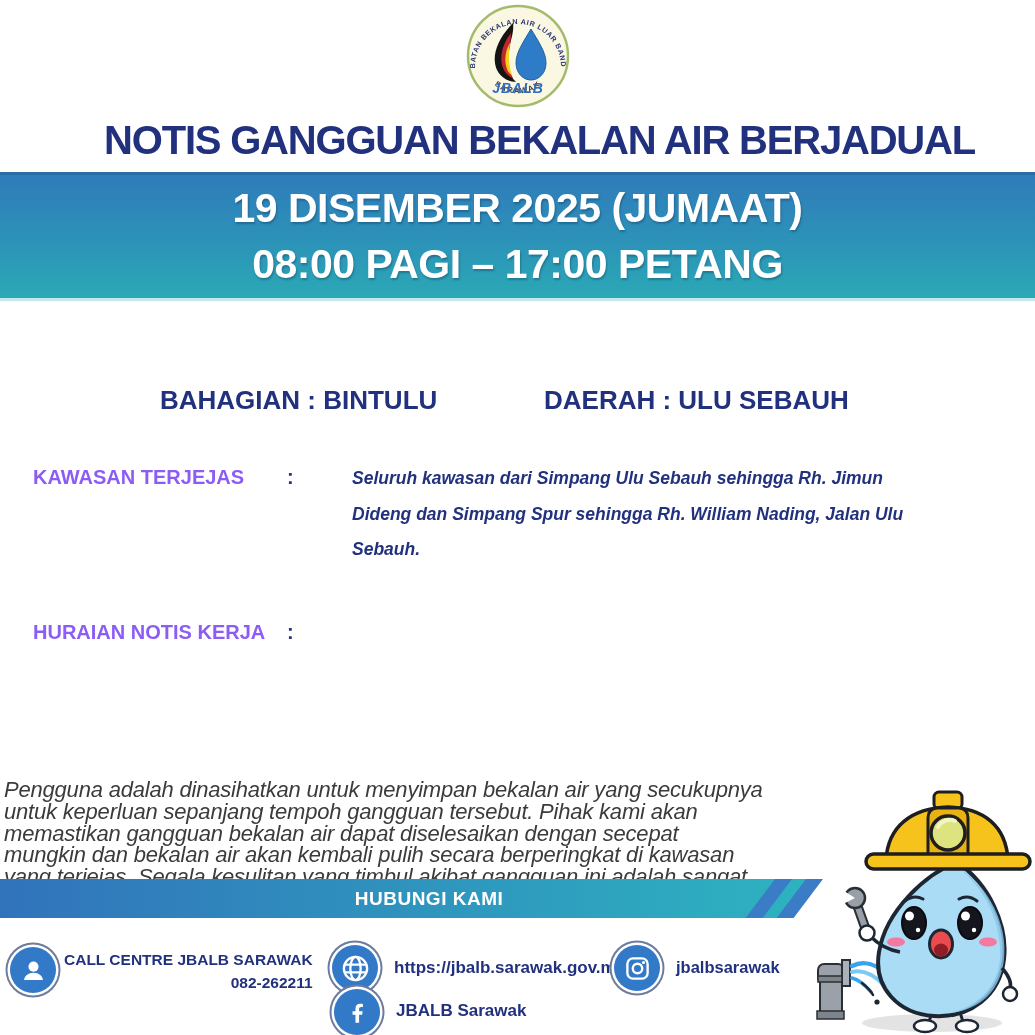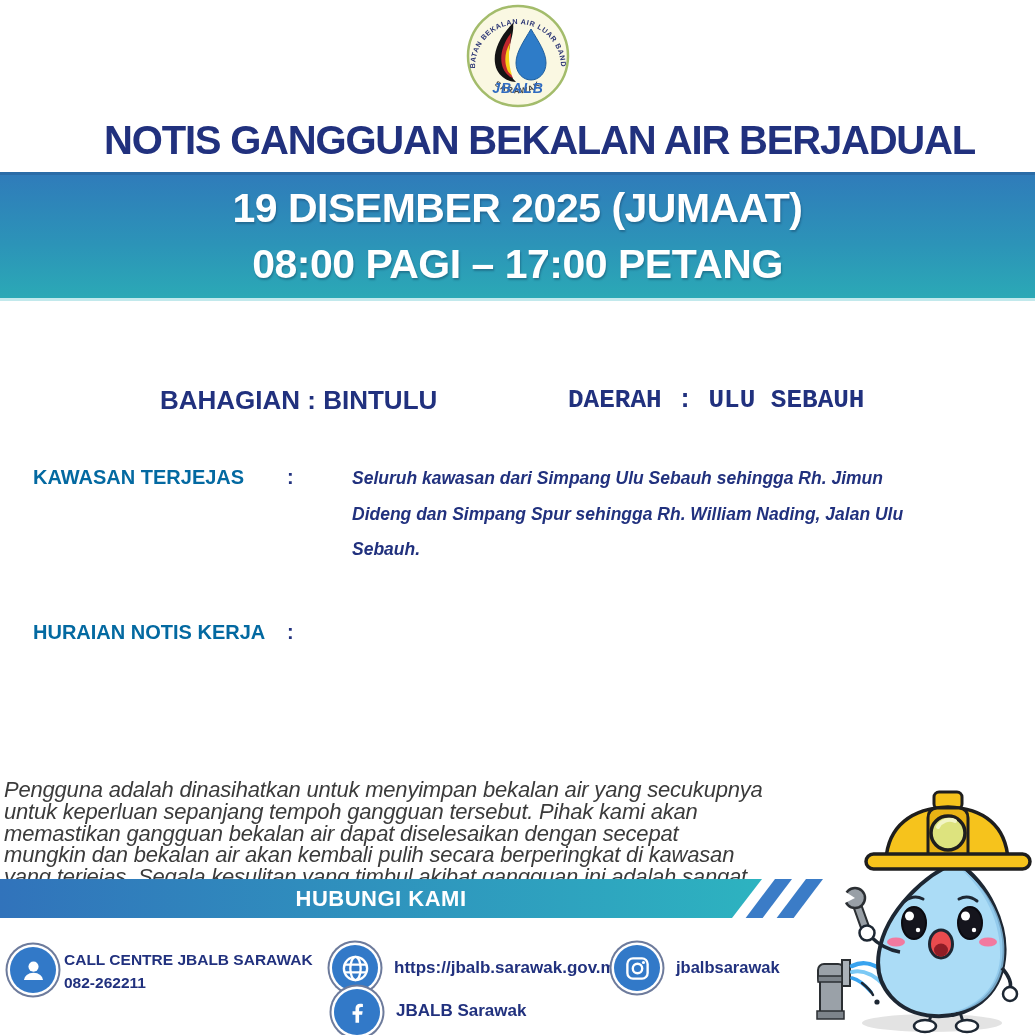--- a/index.html
+++ b/index.html
@@ -19,58 +19,58 @@
     position:absolute;top:172px;left:0;right:0;height:129px;box-sizing:border-box;
     background:linear-gradient(180deg,#2F7CBA 0%,#2C93B8 55%,#2BA9B6 100%);
     border-top:3px solid #2a6ca7;border-bottom:3px solid #c2e9ec;
     display:flex;flex-direction:column;align-items:center;justify-content:center;
     color:#fff;font-weight:bold;font-size:41px;letter-spacing:-0.5px;line-height:1.36;
     text-shadow:1px 2px 2px rgba(10,30,60,.30);
   }
   
   .loc{position:absolute;font-size:26px;font-weight:bold;color:#21317E;white-space:nowrap;}
   .loc.bahagian{left:160px;top:385px;}
-  .loc.daerah{left:568px;top:385px;font-family:Liberation Mono, monospace;}
+  .loc.daerah{left:544px;top:385px;}
   
   .section{
     position:absolute;left:33px;width:940px;display:grid;
     grid-template-columns:254px 65px 582px;align-items:baseline;
   }
-  .section .label{font-size:20px;font-weight:bold;color:#0369a1;line-height:35.5px;}
+  .section .label{font-size:20px;font-weight:bold;color:#8b5cf6;line-height:35.5px;}
   .section .colon{font-size:20px;font-weight:bold;color:#21317E;line-height:35.5px;}
   .section .text{font-size:17.5px;font-weight:bold;color:#21317E;line-height:35.5px;font-style:italic;}
   #section-kawasan{top:460px;}
   #section-huraian{top:615px;}
   
   .disclaimer{
     position:absolute;left:4px;top:779px;width:760px;
     font-size:22px;font-style:italic;color:#3b3b3b;line-height:21.8px;letter-spacing:-0.2px;
   }
   
   .contact-bar{
     position:absolute;top:879px;left:0;width:762px;height:39px;
     background:linear-gradient(90deg,#3173BB 0%,#2DB3C0 100%);
     clip-path:polygon(0 0,100% 0,calc(100% - 30px) 100%,0 100%);
     display:flex;align-items:center;justify-content:center;
-    color:#fff;font-size:22px;font-weight:bold;letter-spacing:0.5px;
+    color:#fff;font-size:19px;font-weight:bold;letter-spacing:0.5px;padding-left:48px;
   }
   .slash{
     position:absolute;top:879px;width:17px;height:39px;background:#3B7CC7;
     transform:skewX(-37deg);transform-origin:top left;
   }
   .slash.s1{left:775px;}
   .slash.s2{left:806px;}
   
   .cicon{
     position:absolute;width:46px;height:46px;border-radius:50%;background:#3279C8;
     box-shadow:0 0 0 2.5px #ffffff,0 0 0 4.5px #6d7b9c;
     display:flex;align-items:center;justify-content:center;
   }
   .ctext{position:absolute;color:#21317E;font-weight:bold;white-space:nowrap;}
-  .ctext.call{left:64px;top:948px;font-size:15.5px;line-height:1.5;}
+  .ctext.call{left:64px;top:948px;font-size:15.5px;line-height:1.5;text-align:right;}
   .ctext.url{left:394px;top:958px;font-size:17px;}
   .ctext.insta{left:676px;top:958px;font-size:16.5px;}
   .ctext.fb{left:396px;top:1001px;font-size:17px;}
   #icon-call{left:10px;top:947px;}
   #icon-web{left:332px;top:945px;}
   #icon-insta{left:614px;top:945px;}
   #icon-fb{left:334px;top:989px;}
   
   .mascot{position:absolute;left:810px;top:770px;width:225px;height:265px;}
 </style>

